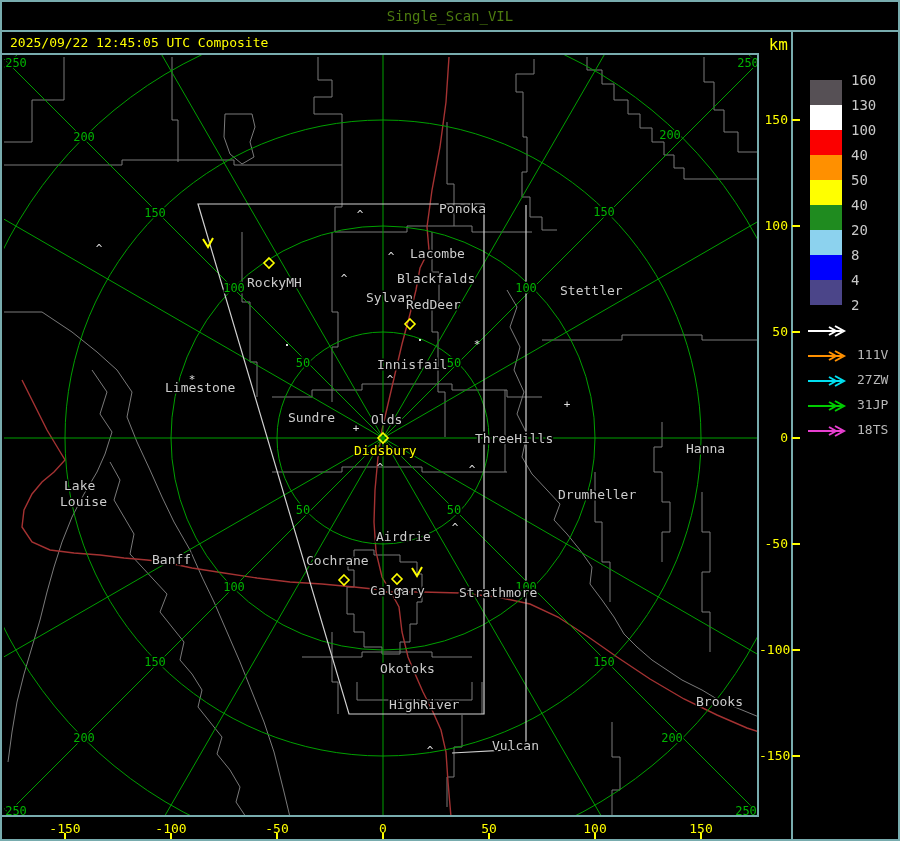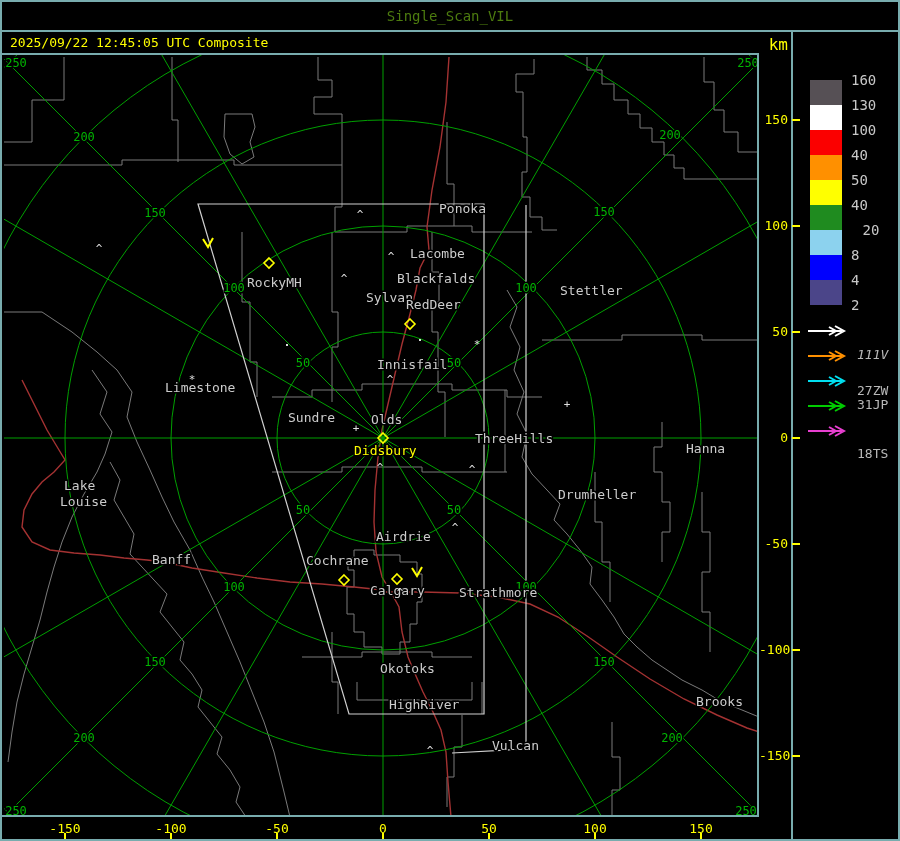--- a/index.html
+++ b/index.html
@@ -234,57 +234,57 @@
     <div class="scale-block" style="top:203px;background:#1f8b1f;"></div>
     <div class="scale-block" style="top:228px;background:#8cd2ee;"></div>
     <div class="scale-block" style="top:253px;background:#0000fe;"></div>
     <div class="scale-block" style="top:278px;background:#4b4589;"></div>
     <div class="scale-label" style="top:71px;">160</div>
     <div class="scale-label" style="top:96px;">130</div>
     <div class="scale-label" style="top:121px;">100</div>
     <div class="scale-label" style="top:146px;">40</div>
     <div class="scale-label" style="top:171px;">50</div>
     <div class="scale-label" style="top:196px;">40</div>
-    <div class="scale-label" style="top:221px;text-align:center;">20</div>
+    <div class="scale-label" style="top:221px;">20</div>
     <div class="scale-label" style="top:246px;">8</div>
     <div class="scale-label" style="top:271px;">4</div>
     <div class="scale-label" style="top:296px;">2</div>
     <div class="track-row" style="top:321px;"><svg width="46" height="14">
         <g stroke="#ffffff" stroke-width="2" fill="none">
           <line x1="2" y1="7" x2="36" y2="7"></line>
           <polyline points="29,2 38,7 29,12"></polyline>
           <polyline points="23,3 30,7 23,11"></polyline>
         </g>
       </svg></div>
     <div class="track-label" style="top:321px;margin-left:42px;">09EA</div>
     <div class="track-row" style="top:346px;"><svg width="46" height="14">
         <g stroke="#ff9000" stroke-width="2" fill="none">
           <line x1="2" y1="7" x2="36" y2="7"></line>
           <polyline points="29,2 38,7 29,12"></polyline>
           <polyline points="23,3 30,7 23,11"></polyline>
         </g>
       </svg></div>
-    <div class="track-label" style="top:346px;font-style:italic;">111V</div>
+    <div class="track-label" style="top:346px;">111V</div>
     <div class="track-row" style="top:371px;"><svg width="46" height="14">
         <g stroke="#00dff0" stroke-width="2" fill="none">
           <line x1="2" y1="7" x2="36" y2="7"></line>
           <polyline points="29,2 38,7 29,12"></polyline>
           <polyline points="23,3 30,7 23,11"></polyline>
         </g>
       </svg></div>
-    <div class="track-label" style="top:371px;margin-top:11px;">27ZW</div>
+    <div class="track-label" style="top:371px;">27ZW</div>
     <div class="track-row" style="top:396px;"><svg width="46" height="14">
         <g stroke="#00cc00" stroke-width="2" fill="none">
           <line x1="2" y1="7" x2="36" y2="7"></line>
           <polyline points="29,2 38,7 29,12"></polyline>
           <polyline points="23,3 30,7 23,11"></polyline>
         </g>
       </svg></div>
     <div class="track-label" style="top:396px;">31JP</div>
     <div class="track-row" style="top:421px;"><svg width="46" height="14">
         <g stroke="#e83fd0" stroke-width="2" fill="none">
           <line x1="2" y1="7" x2="36" y2="7"></line>
           <polyline points="29,2 38,7 29,12"></polyline>
           <polyline points="23,3 30,7 23,11"></polyline>
         </g>
       </svg></div>
-    <div class="track-label" style="top:421px;margin-top:24px;">18TS</div>
+    <div class="track-label" style="top:421px;">18TS</div>
   </div>
 
 </body></html>

